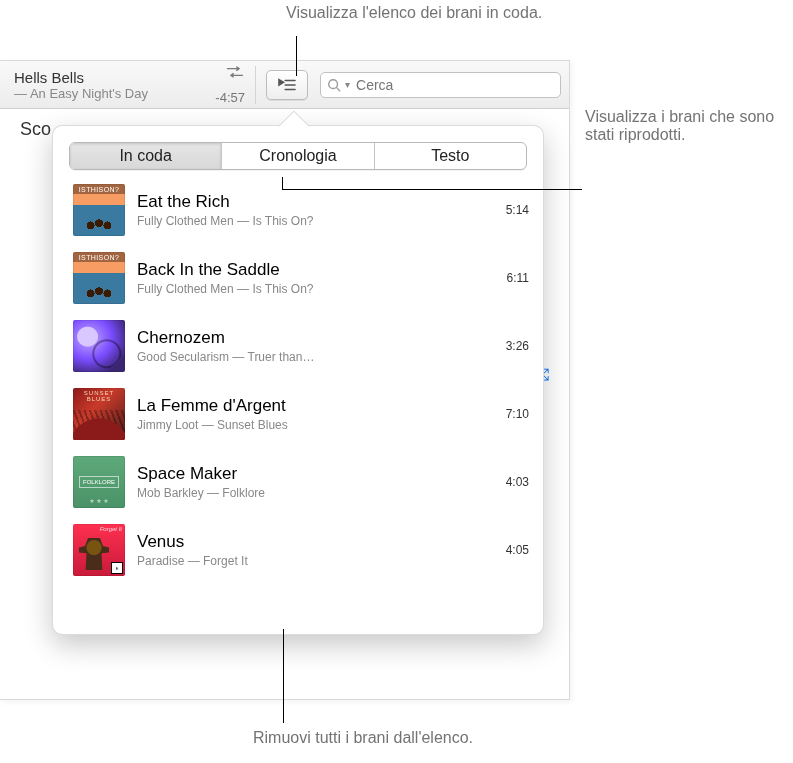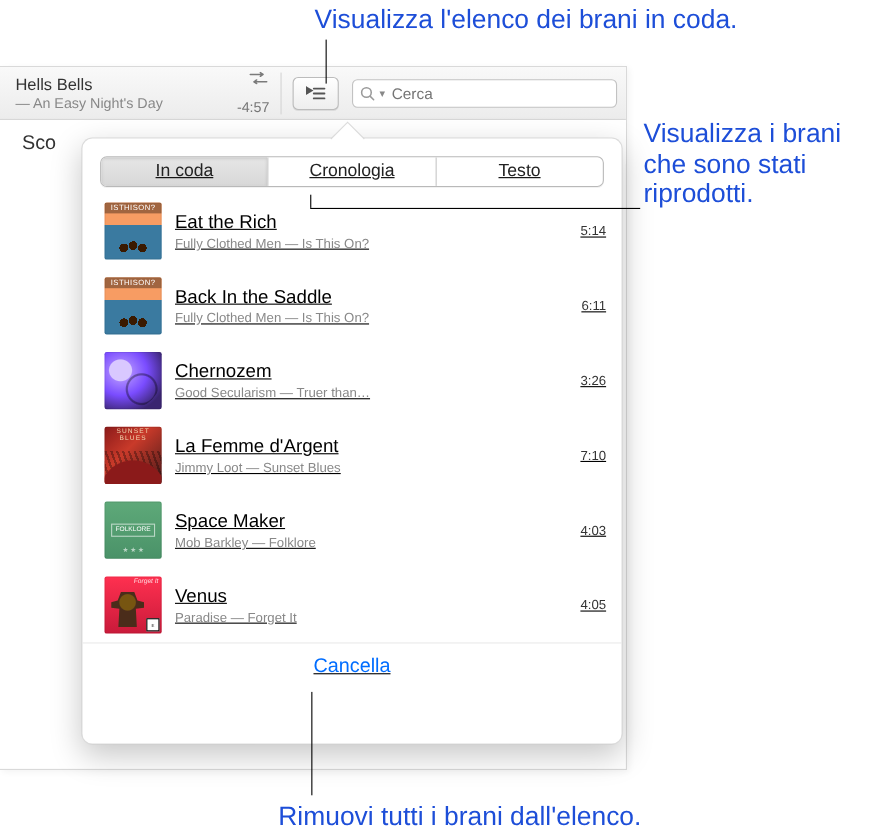--- a/index.html
+++ b/index.html
@@ -1,18 +1,18 @@
 <!DOCTYPE html>
 <html><head>
   <meta charset="utf-8">
   <style>
     * { margin: 0; padding: 0; box-sizing: border-box; font-family: -apple-system, "Helvetica Neue", Helvetica, Arial, sans-serif; }
     body { background: #fff; width: 793px; height: 763px; position: relative; overflow: hidden; }
 
-    .callout { position: absolute; font-size: 24px; color: #1d4ed8; line-height: 1.15; pointer-events: none; z-index: 100; }
+    .callout { position: absolute; font-size: 16px; color: #737373; line-height: 1.15; pointer-events: none; z-index: 100; }
     .callout-line { position: absolute; background: #000; z-index: 99; }
     .callout-line.v { width: 1px; }
     .callout-line.h { height: 1px; }
 
     .app { position: absolute; top: 60px; left: 0; width: 570px; height: 640px; background: #fff; border: 1px solid #d9d9d9; border-left: none; box-shadow: 2px 2px 6px rgba(0,0,0,0.05); }
 
     .topbar { display: flex; align-items: center; height: 48px; background: linear-gradient(#f9f9f9,#ececec); border-bottom: 1px solid #cfcfcf; padding: 0 8px; }
     .now-playing { flex: 0 0 auto; display: flex; flex-direction: column; justify-content: center; padding: 4px 6px; overflow: hidden; width: 195px; }
     .np-title { font-size: 15px; color: #333; }
     .np-sub { font-size: 13px; color: #888; }
@@ -25,21 +25,21 @@
     .queue-btn svg { stroke: #555; }
 
     .search { flex: 1; margin-left: 12px; height: 26px; border: 1px solid #c2c2c2; border-radius: 5px; background: #fff; display: flex; align-items: center; padding: 0 6px; }
     .search-icon { margin-right: 4px; display:flex; align-items:center; }
     .chev { margin-right: 6px; font-size: 10px; color: #888; }
     .search input { border: none; outline: none; font-size: 14px; color: #888; width: 100%; background: transparent; }
 
     .subbar { height: 40px; display: flex; align-items: center; padding: 0 20px; font-size: 18px; color: #333; background: #fff; }
     .bg-shuffle { position: absolute; right: 20px; top: 305px; color: #0a72ff; font-size: 16px; display:flex; align-items:center; gap:4px; }
 
-    .popover { position: absolute; top: 125px; left: 74px; width: 492px; background: #fff; border: 1px solid rgba(0,0,0,0.14); border-radius: 10px; box-shadow: 0 10px 28px rgba(0,0,0,0.22); z-index: 50; padding-bottom: 50px; text-decoration: underline; }
+    .popover { position: absolute; top: 125px; left: 52px; width: 492px; background: #fff; border: 1px solid rgba(0,0,0,0.14); border-radius: 10px; box-shadow: 0 10px 28px rgba(0,0,0,0.22); z-index: 50; padding-bottom: 50px; }
     .popover-arrow { position: absolute; top: -11px; left: 230px; width: 22px; height: 22px; background: #fff; border-left: 1px solid rgba(0,0,0,0.14); border-top: 1px solid rgba(0,0,0,0.14); transform: rotate(45deg); }
 
     .tabs { display: flex; margin: 16px 16px 6px 16px; height: 28px; border: 1px solid #b9b9b9; border-radius: 6px; overflow: hidden; box-shadow: 0 1px 0 rgba(0,0,0,0.05); }
     .tab { flex: 1; display: flex; align-items: center; justify-content: center; font-size: 16px; color: #222; cursor: pointer; border-right: 1px solid #c6c6c6; }
     .tab:last-child { border-right: none; }
     .tab.active { background: linear-gradient(#e6e6e6,#d8d8d8); box-shadow: inset 0 1px 3px rgba(0,0,0,0.15); }
 
     .tracklist { margin-top: 6px; }
     .track { display: flex; align-items: center; padding: 8px 14px 8px 20px; }
     .art { width: 52px; height: 52px; border-radius: 2px; margin-right: 12px; flex-shrink: 0; position: relative; overflow: hidden; box-shadow: inset 0 0 0 1px rgba(0,0,0,0.08); }
@@ -178,16 +178,13 @@
         <div class="art art6">
           <div class="exp">E</div>
         </div>
         <div class="info">
           <div class="t-title">Venus</div>
           <div class="t-sub">Paradise — Forget It</div>
         </div>
         <div class="dur">4:05</div>
       </div>
     </div>
-  <div class="clear-row">
-    <div class="clear-btn">Cancella</div>
-  </div>
 </div>
 
 </body></html>

